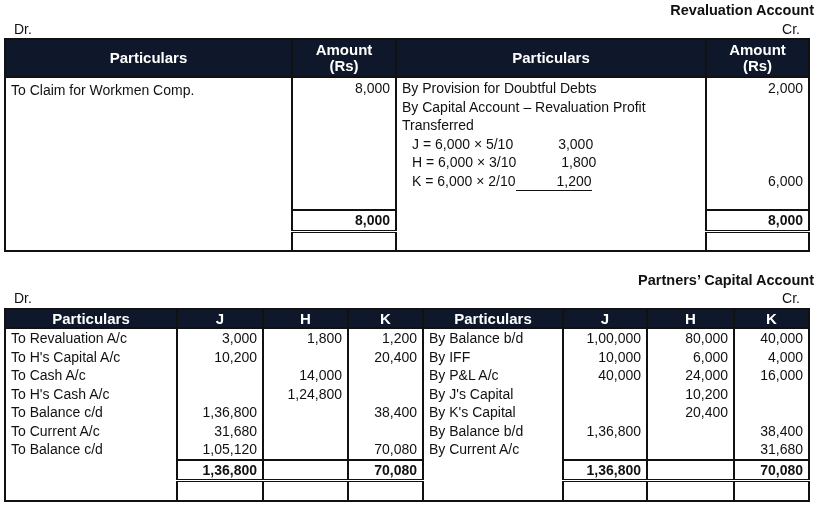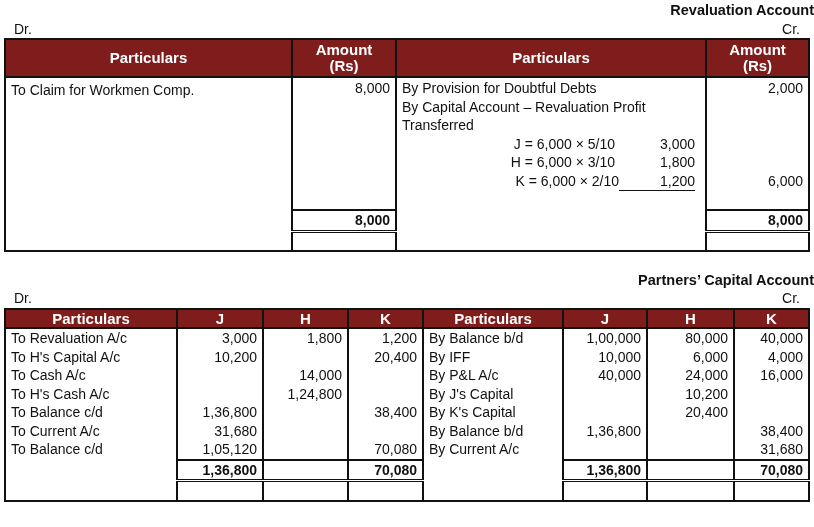--- a/index.html
+++ b/index.html
@@ -1,26 +1,26 @@
 <!DOCTYPE html>
 <html><head>
 <meta charset="utf-8">
 <style>
   html,body{margin:0;padding:0;background:#fff;}
   body{width:814px;height:527px;position:relative;overflow:hidden;font-family:"Liberation Sans",sans-serif;color:#111;font-size:14px;}
   .title{position:absolute;left:0;width:814px;text-align:right;font-weight:bold;font-size:14.5px;}
   .drcr{position:absolute;font-size:14px;}
   table{position:absolute;border-collapse:collapse;table-layout:fixed;}
-  th{background:#7f1d1d;color:#fff;font-weight:bold;border:2px solid #111;font-size:15px;line-height:16px;padding:0;}
+  th{background:#0f172a;color:#fff;font-weight:bold;border:2px solid #111;font-size:15px;line-height:16px;padding:0;}
   td{border-left:2px solid #111;border-right:2px solid #111;padding:0 5px;vertical-align:top;line-height:18.5px;font-size:14px;white-space:nowrap;}
   .num{text-align:right;}
   .tot td.n{border-top:2px solid #111;border-bottom:3px double #111;font-weight:bold;text-align:right;}
   .last td{border-bottom:2px solid #111;}
   .sub{padding-left:10px;}
-  .inner{display:flex;justify-content:flex-end;}
+  .inner{display:flex;justify-content:flex-start;}
   .inner .v{width:80px;text-align:right;}
   .uline{border-bottom:1.5px solid #111;}
 </style>
 </head>
 <body>
 
 <div class="title" style="top:2px">Revaluation Account</div>
 <div class="drcr" style="left:14px;top:21px">Dr.</div>
 <div class="drcr" style="right:14px;top:21px">Cr.</div>
 

